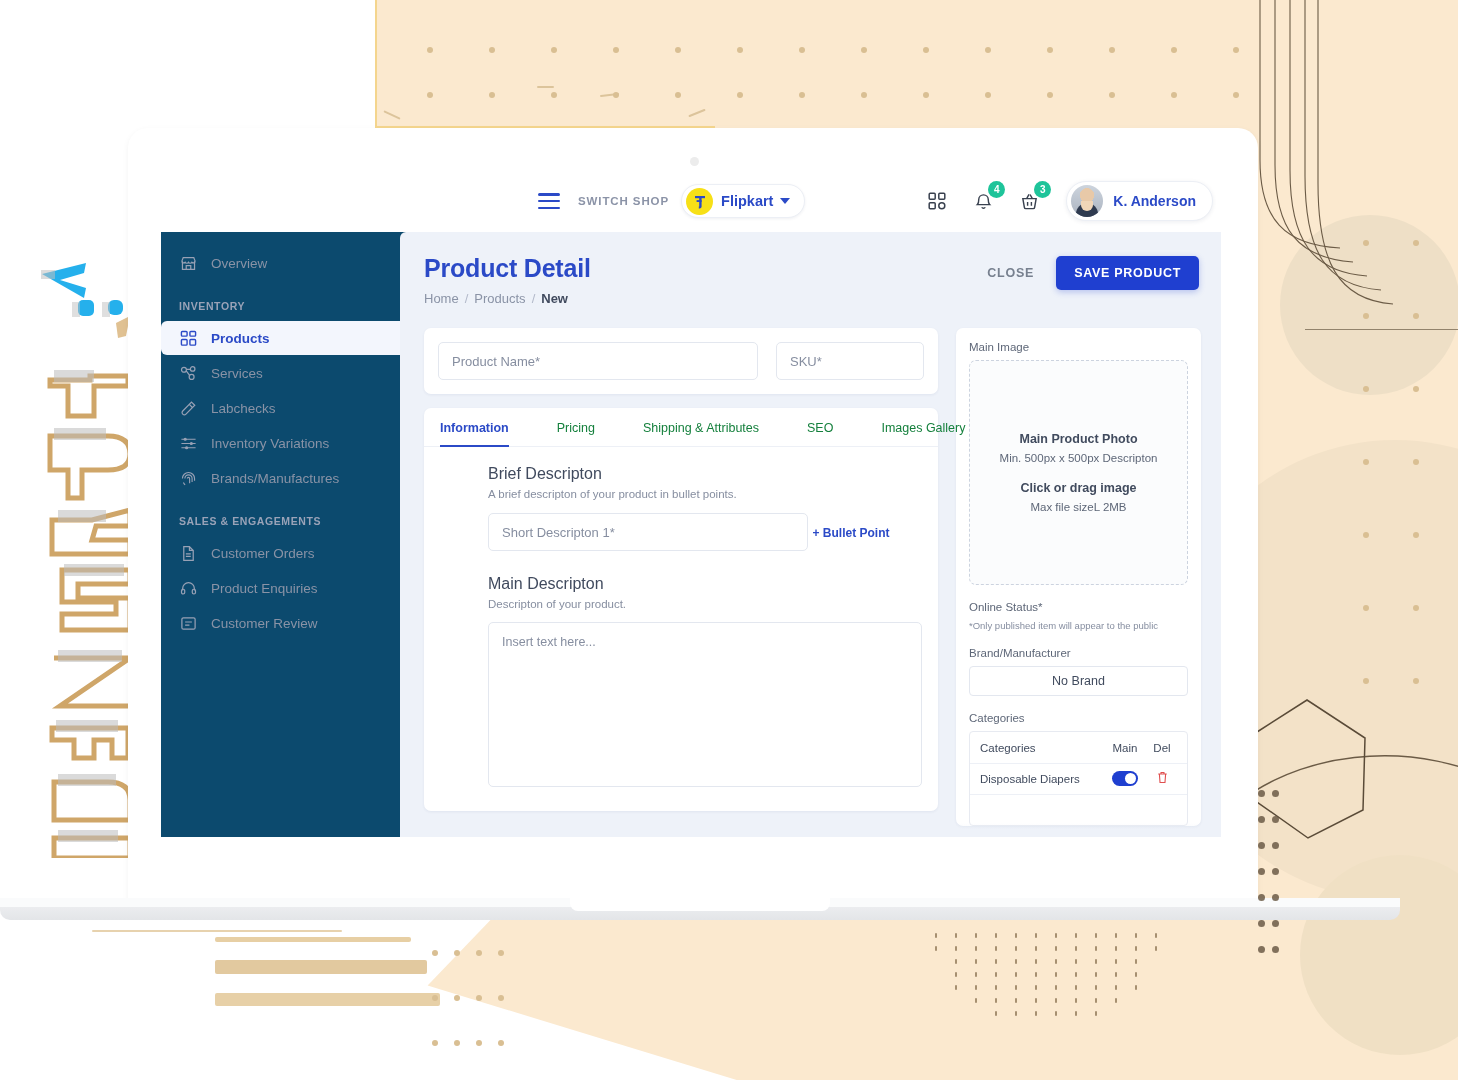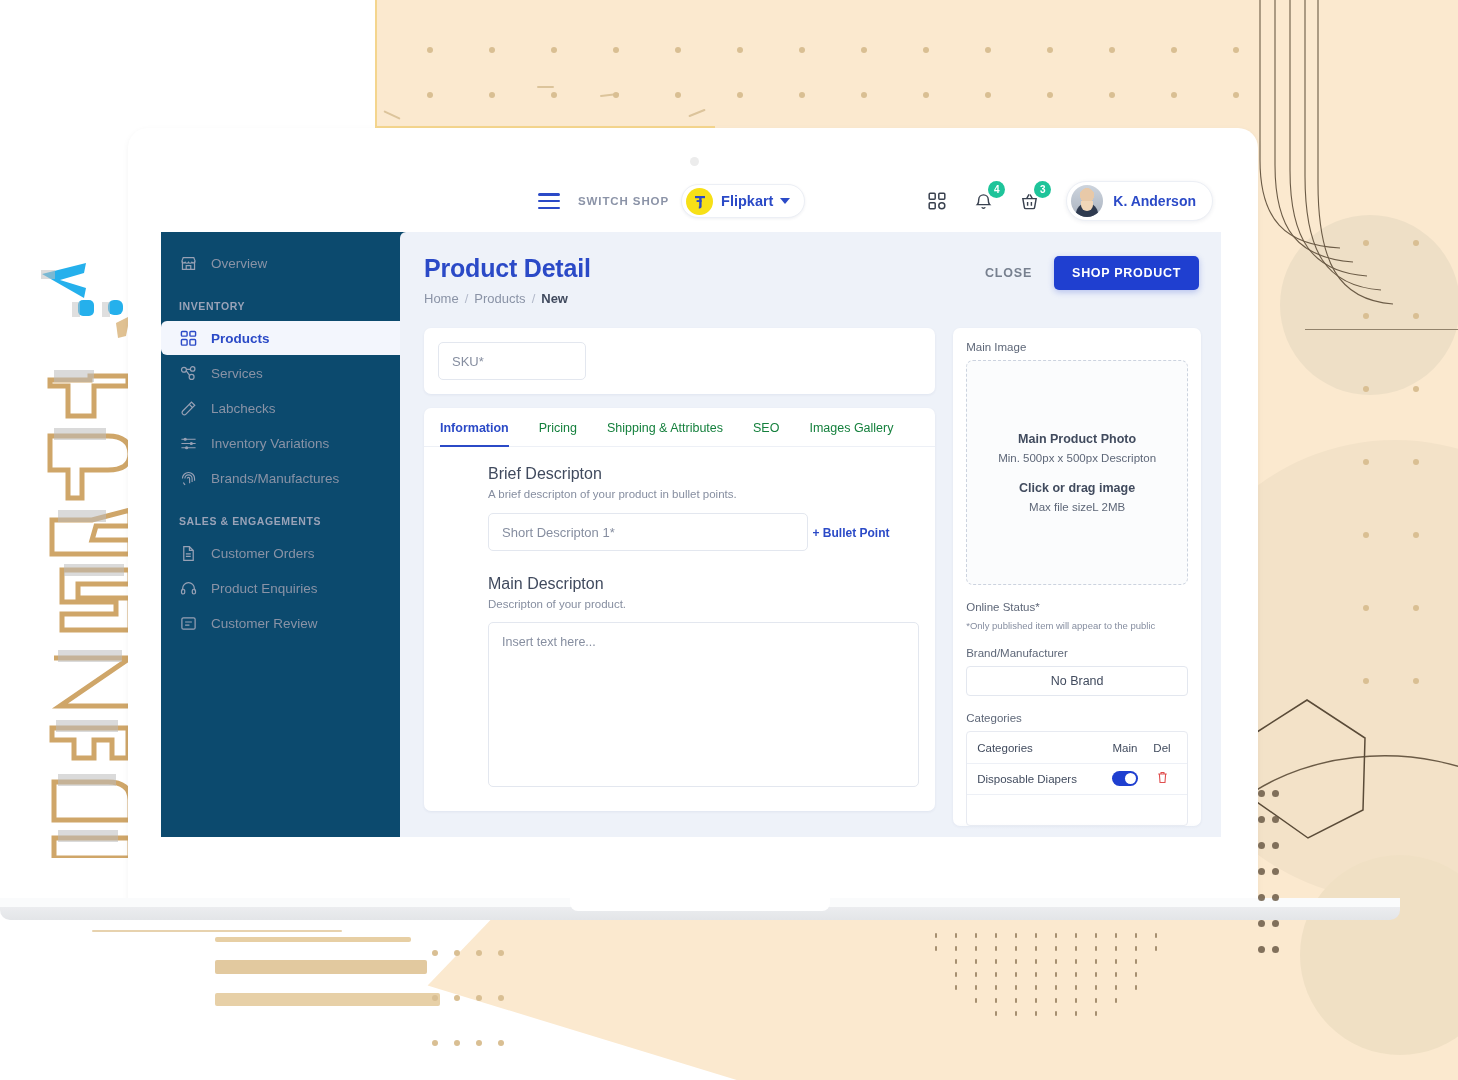--- a/index.html
+++ b/index.html
@@ -165,21 +165,21 @@
   #col-main { width: 514px; }
   #namerow { padding: 14px; display:flex; gap: 18px; margin-bottom: 14px; }
   .inp {
     border:1px solid #e3e7ef; border-radius:5px; height: 38px; padding: 0 13px;
     font-size: 13px; color:#6d7689; font-family: inherit; background:#fff; width:100%;
   }
   .inp::placeholder { color:#868ea0; }
   #f-name { flex: 1 1 auto; }
   #f-sku { width: 148px; flex: 0 0 148px; }
 
-  #tabs { display:flex; gap: 30px; padding: 13px 16px 0 16px; border-bottom: 1px solid #edf0f6; }
+  #tabs { display:flex; gap: 48px; padding: 13px 16px 0 16px; border-bottom: 1px solid #edf0f6; }
   .tab { font-size: 12.5px; color:#15803d; padding-bottom: 11px; cursor:pointer; position:relative; white-space:nowrap;}
   .tab.active { color:#2b4ac7; font-weight:700; }
   .tab.active::after { content:""; position:absolute; left:0; right:0; bottom:-1px; height:2.5px; background:#2b4ac7; }
 
   #tabpanel { padding: 18px 16px 20px 16px; margin-left: 48px; }
   .sec-title { font-size: 16px; color:#404a5e; font-weight:400; }
   .sec-sub { font-size: 11.5px; color:#868ea0; margin-top: 5px; }
   #short-desc { margin-top: 13px; width: 320px; }
   #add-bullet { margin-top: 12px; font-size: 12px; font-weight:700; color:#2b4ac7; cursor:pointer; display:inline-block;}
   #main-desc-title { margin-top: 24px; }
@@ -480,29 +480,30 @@
         <div id="breadcrumb">
           <span>Home</span>
           <span class="sep">/</span>
           <span>Products</span>
           <span class="sep">/</span>
           <span class="crumb-cur">New</span>
         </div>
 
         <div id="head-actions">
           <button id="close-btn">CLOSE</button>
-          <button id="save-btn">SHOP PRODUCT</button>
+          <button id="save-btn">SAVE PRODUCT</button>
         </div>
       </div>
 
       <div id="body-grid">
 
         <div id="col-main">
 
           <div id="namerow" class="card">
+            <input id="f-name" class="inp" placeholder="Product Name*" style="">
             <input id="f-sku" class="inp" placeholder="SKU*" style="">
           </div>
 
           <div class="card">
             <div id="tabs">
               <div class="tab active">Information</div>
               <div class="tab">Pricing</div>
               <div class="tab">Shipping &amp; Attributes</div>
               <div class="tab">SEO</div>
               <div class="tab">Images Gallery</div>

